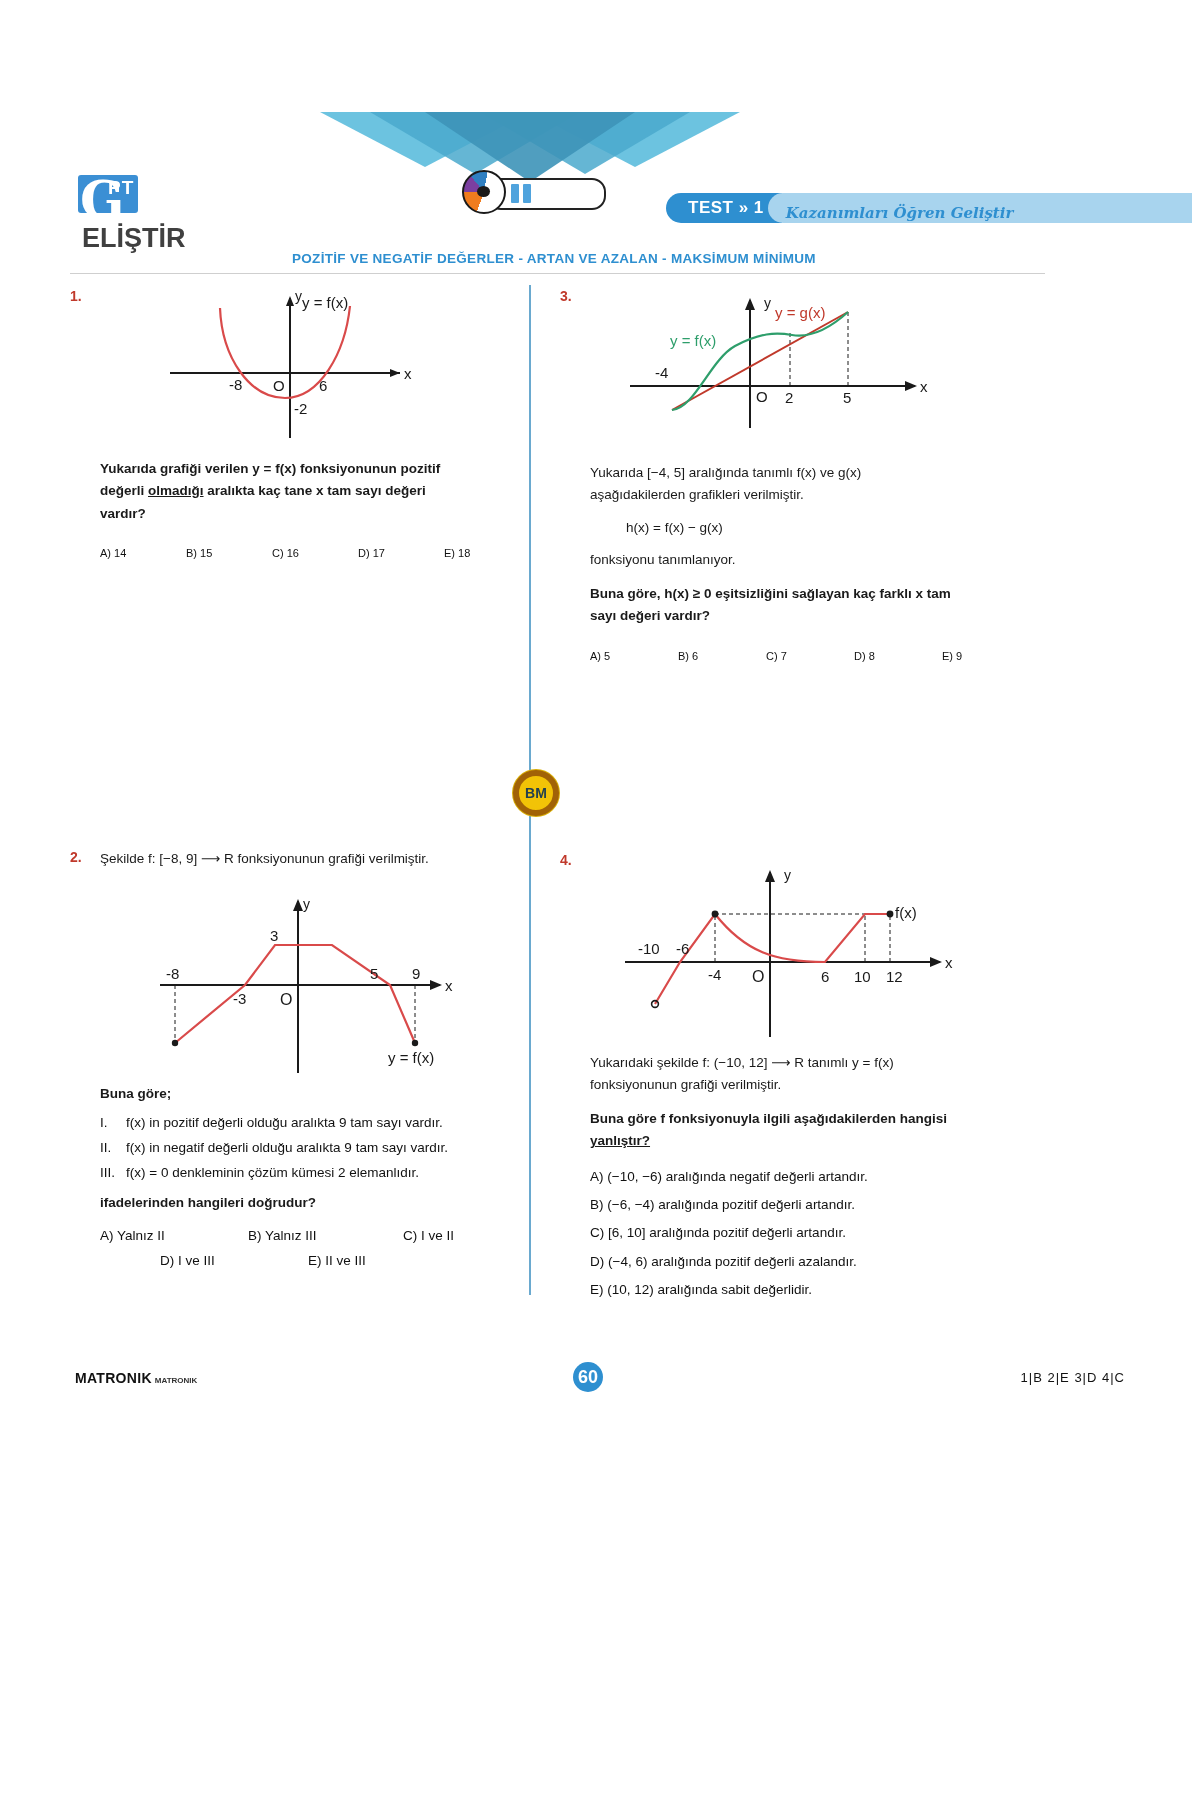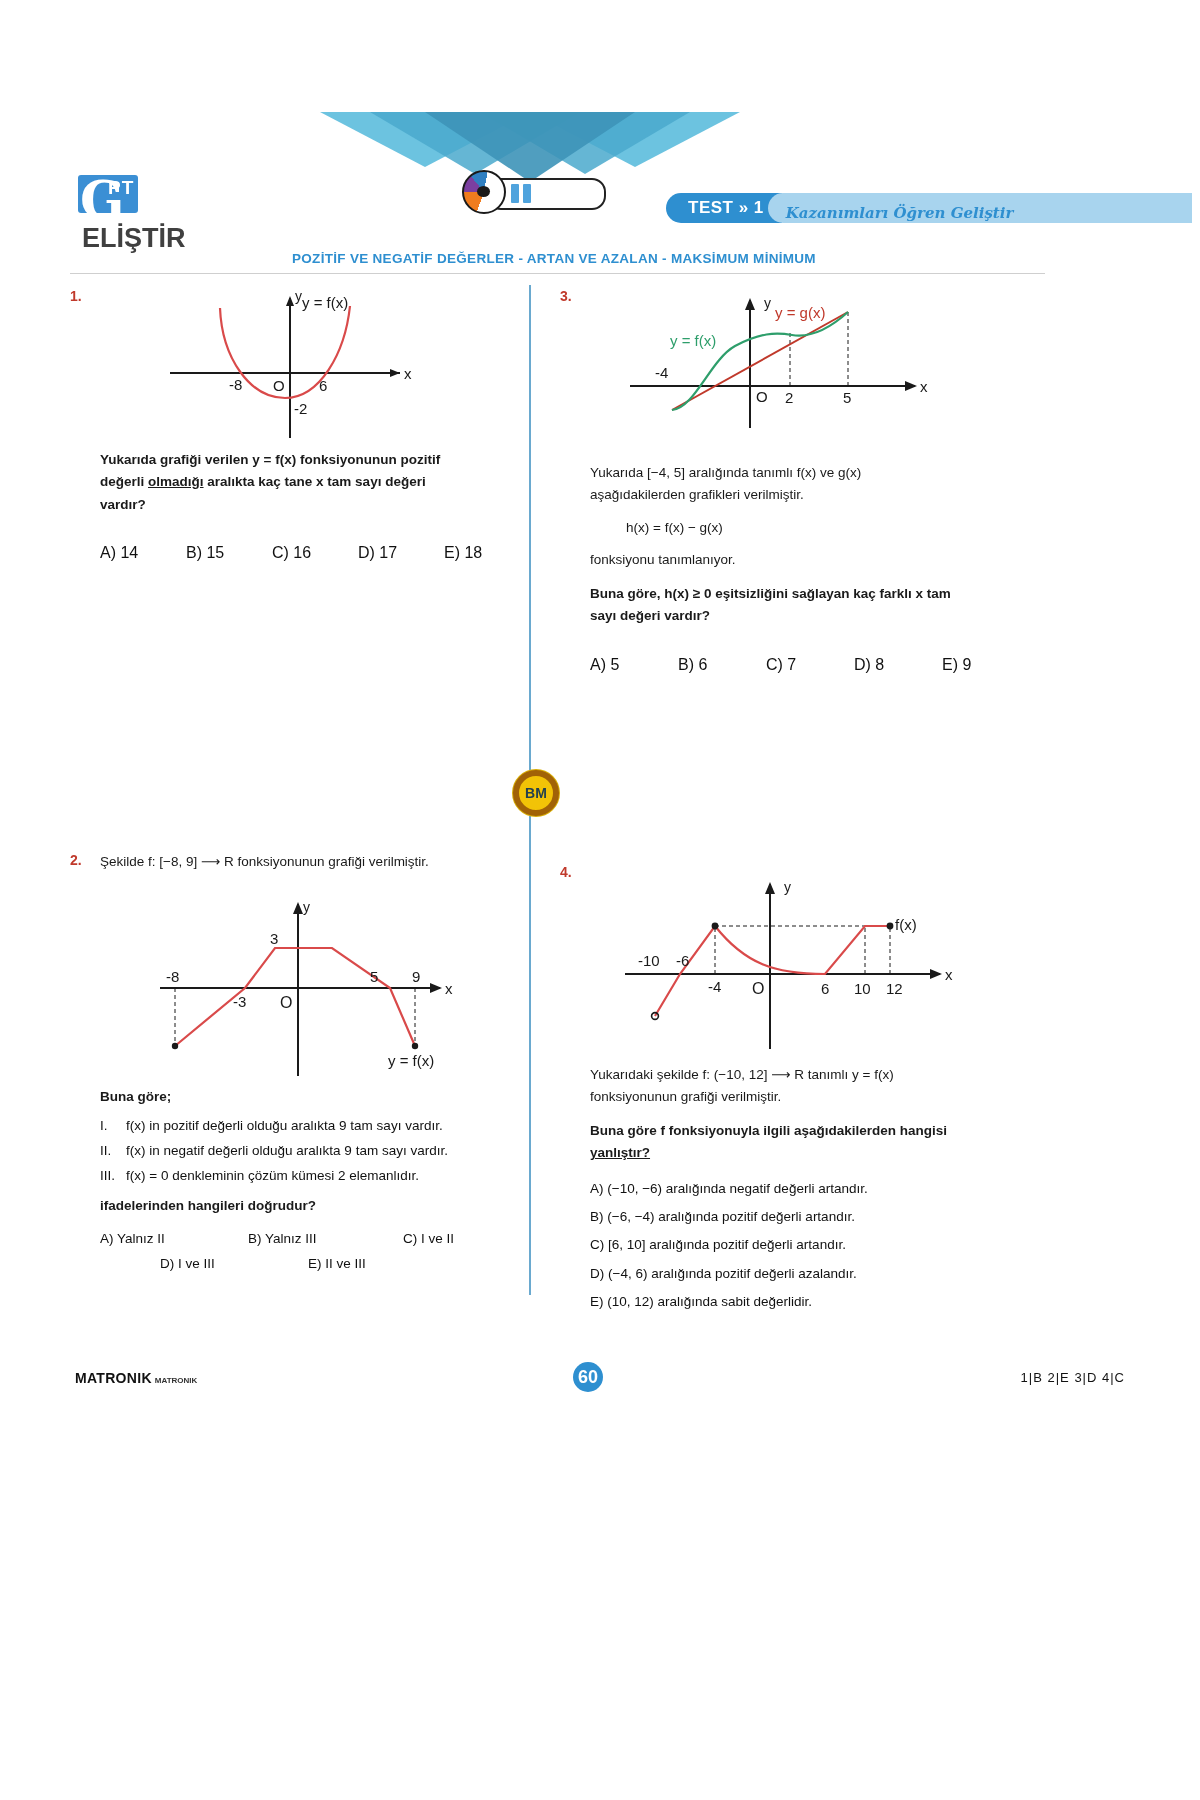--- a/index.html
+++ b/index.html
@@ -125,21 +125,21 @@
     font-weight: bold; font-size: 14px; color: #c0392b;
   }
   .qhead {
     margin-left: 30px; font-size: 13.5px; line-height: 1.5; color: #1a1a1a;
   }
   .qtext {
     margin-left: 30px; font-size: 13.5px; line-height: 1.65; color: #1a1a1a;
   }
   .qtext.bold { font-weight: bold; }
   .u { text-decoration: underline; }
-  .opt-grid-5 { display: grid; grid-template-columns: 86px 86px 86px 86px 86px; margin-left: 30px; margin-top: 28px; font-size: 16px; }
+  .opt-grid-5 { display: grid; grid-template-columns: 86px 86px 86px 86px 86px; margin-left: 30px; margin-top: 22px; font-size: 11px; }
   .opt-list { margin-left: 30px; margin-top: 10px; font-size: 13.5px; line-height: 1.85; }
   .opt-list div { white-space: nowrap; }
 
   .roman { margin-left: 30px; font-size: 13.5px; line-height: 1.85; }
   .roman .rl { display: inline-block; width: 26px; }
 
   .graph { position: relative; margin: 6px 0 0 0; }
 
   
   .footer-brand {
@@ -221,21 +221,21 @@
           <text x="334" y="91" font-size="15" fill="#1a1a1a">x</text>
           <text x="226" y="18" font-size="14" fill="#1a1a1a" style="display:none">y</text>
           <text x="225" y="13" font-size="14" fill="#1a1a1a">y</text>
           <text x="159" y="102" font-size="15" fill="#1a1a1a">-8</text>
           <text x="203" y="103" font-size="15" fill="#1a1a1a">O</text>
           <text x="249" y="103" font-size="15" fill="#1a1a1a">6</text>
           <text x="224" y="126" font-size="15" fill="#1a1a1a">-2</text>
         </svg>
       </div>
 
-      <div class="qtext bold" style="margin-top:7px;">
+      <div class="qtext bold" style="margin-top:16px;">
         <span>Yukarıda grafiği verilen y = f(x) fonksiyonunun pozitif</span><br>
         <span>değerli </span><span class="u">olmadığı</span><span> aralıkta kaç tane x tam sayı değeri</span><br>
         <span>vardır?</span>
       </div>
 
       <div class="opt-grid-5">
         <span>A) 14</span>
         <span>B) 15</span>
         <span>C) 16</span>
         <span>D) 17</span>

